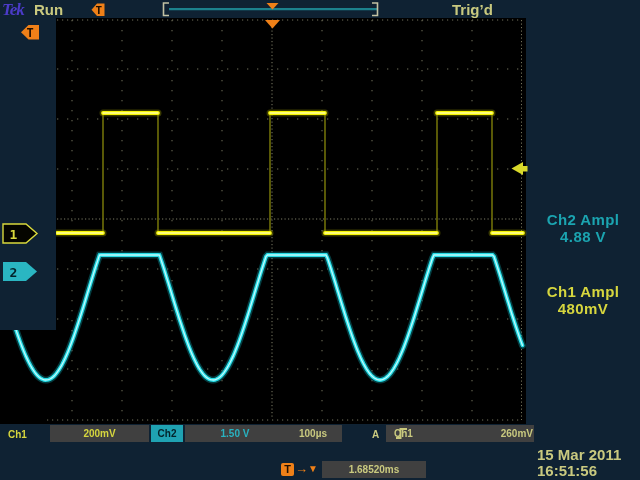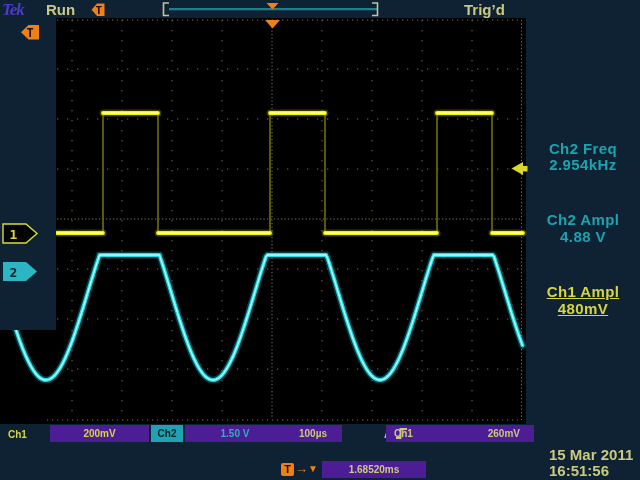--- a/index.html
+++ b/index.html
@@ -3,42 +3,42 @@
 <meta charset="utf-8">
 <style>
   html,body{margin:0;padding:0;background:#000;}
   #screen{
     position:relative;width:640px;height:480px;background:#0f2233;overflow:hidden;
     font-family:"Liberation Sans",sans-serif;font-weight:bold;
   }
   .abs{position:absolute;}
   
   .logo{left:2px;top:0;font:bold italic 17px "Liberation Serif",serif;color:#4b3bc8;letter-spacing:-1px;}
-  .olive{color:#c9c97f;margin-left:12px;}
+  .olive{color:#c9c97f;}
   .run{left:34px;top:1px;font-size:15px;}
   .trigd{left:452px;top:1px;font-size:15px;}
   
   #plot-black{left:0;top:18px;width:526px;height:406px;background:#000;}
   
   .readout{left:528px;width:110px;text-align:center;font-size:15px;line-height:16px;letter-spacing:.4px;}
   .teal{color:#1ba4b0;}
-  .ryellow{color:#d6d63e;text-decoration:underline;}
+  .ryellow{color:#d6d63e;}
   
   .sb{font-size:10px;line-height:16px;}
-  .box{background:#4c1d95;text-align:center;height:17px;line-height:17px;}
+  .box{background:#404040;text-align:center;height:17px;line-height:17px;}
   .ch1lab{left:8px;top:427px;color:#d6d63e;}
   .ch1box{left:50px;top:425px;width:99px;color:#d6d63e;}
   .ch2tab{left:151px;top:425px;width:32px;height:17px;line-height:17px;text-align:center;background:#1fa2b2;color:#03232a;}
   .ch2box{left:185px;top:425px;width:100px;color:#29b2c0;}
   .mlab{left:287px;top:427px;}
   .tbbox{left:284px;top:425px;width:58px;color:#c9c97f;}
   .alab{left:372px;top:427px;}
   .trigbox{left:386px;top:425px;width:148px;color:#c9c97f;display:flex;align-items:center;padding:0;}
   .trigbox .src{margin-left:8px;}
-  .trigbox .lev{margin-left:auto;margin-right:14px;}
+  .trigbox .lev{margin-left:auto;margin-right:1px;}
   .slope{margin-left:9px;margin-top:1px;}
   
   .tdelay-icon{left:281px;top:463px;width:13px;height:13px;background:#ef8018;border-radius:2px;
     color:#221000;font-size:11px;line-height:13px;text-align:center;}
   .darrow{left:295px;top:461px;color:#ef8018;font-size:13px;}
   .dtri{left:308px;top:463px;color:#ef8018;font-size:10px;}
   .delaybox{left:322px;top:461px;width:104px;color:#c9c97f;}
   .datetxt{left:537px;top:446px;font-size:15px;}
   .timetxt{left:537px;top:462px;font-size:15px;}
   svg{position:absolute;left:0;top:0;}
@@ -106,22 +106,20 @@
       <path d="M3 262 h23 l11 9.5 l-11 9.5 h-23 z" fill="#2ab6c2"></path>
       <text x="9.5" y="276.5" font-size="13" fill="#03232a">2</text>
     </g>
 
     <g>
       <polygon points="511.5,168.5 523,162 523,175" fill="#d9d92a"></polygon>
       <rect x="523" y="166" width="4.5" height="5.5" fill="#d9d92a"></rect>
     </g>
   </svg>
 
-  <div class="abs readout teal" style="top:141px">Ch2 Freq</div>
-  <div class="abs readout teal" style="top:157px">2.954kHz</div>
   <div class="abs readout teal" style="top:212px">Ch2 Ampl</div>
   <div class="abs readout teal" style="top:229px">4.88 V</div>
   <div class="abs readout ryellow" style="top:284px">Ch1 Ampl</div>
   <div class="abs readout ryellow" style="top:301px">480mV</div>
 
   <div class="abs sb ch1lab">Ch1</div>
   <div class="abs sb box ch1box">200mV</div>
   <div class="abs sb ch2tab">Ch2</div>
   <div class="abs sb box ch2box">1.50 V</div>
   <div class="abs sb mlab olive">M</div>

